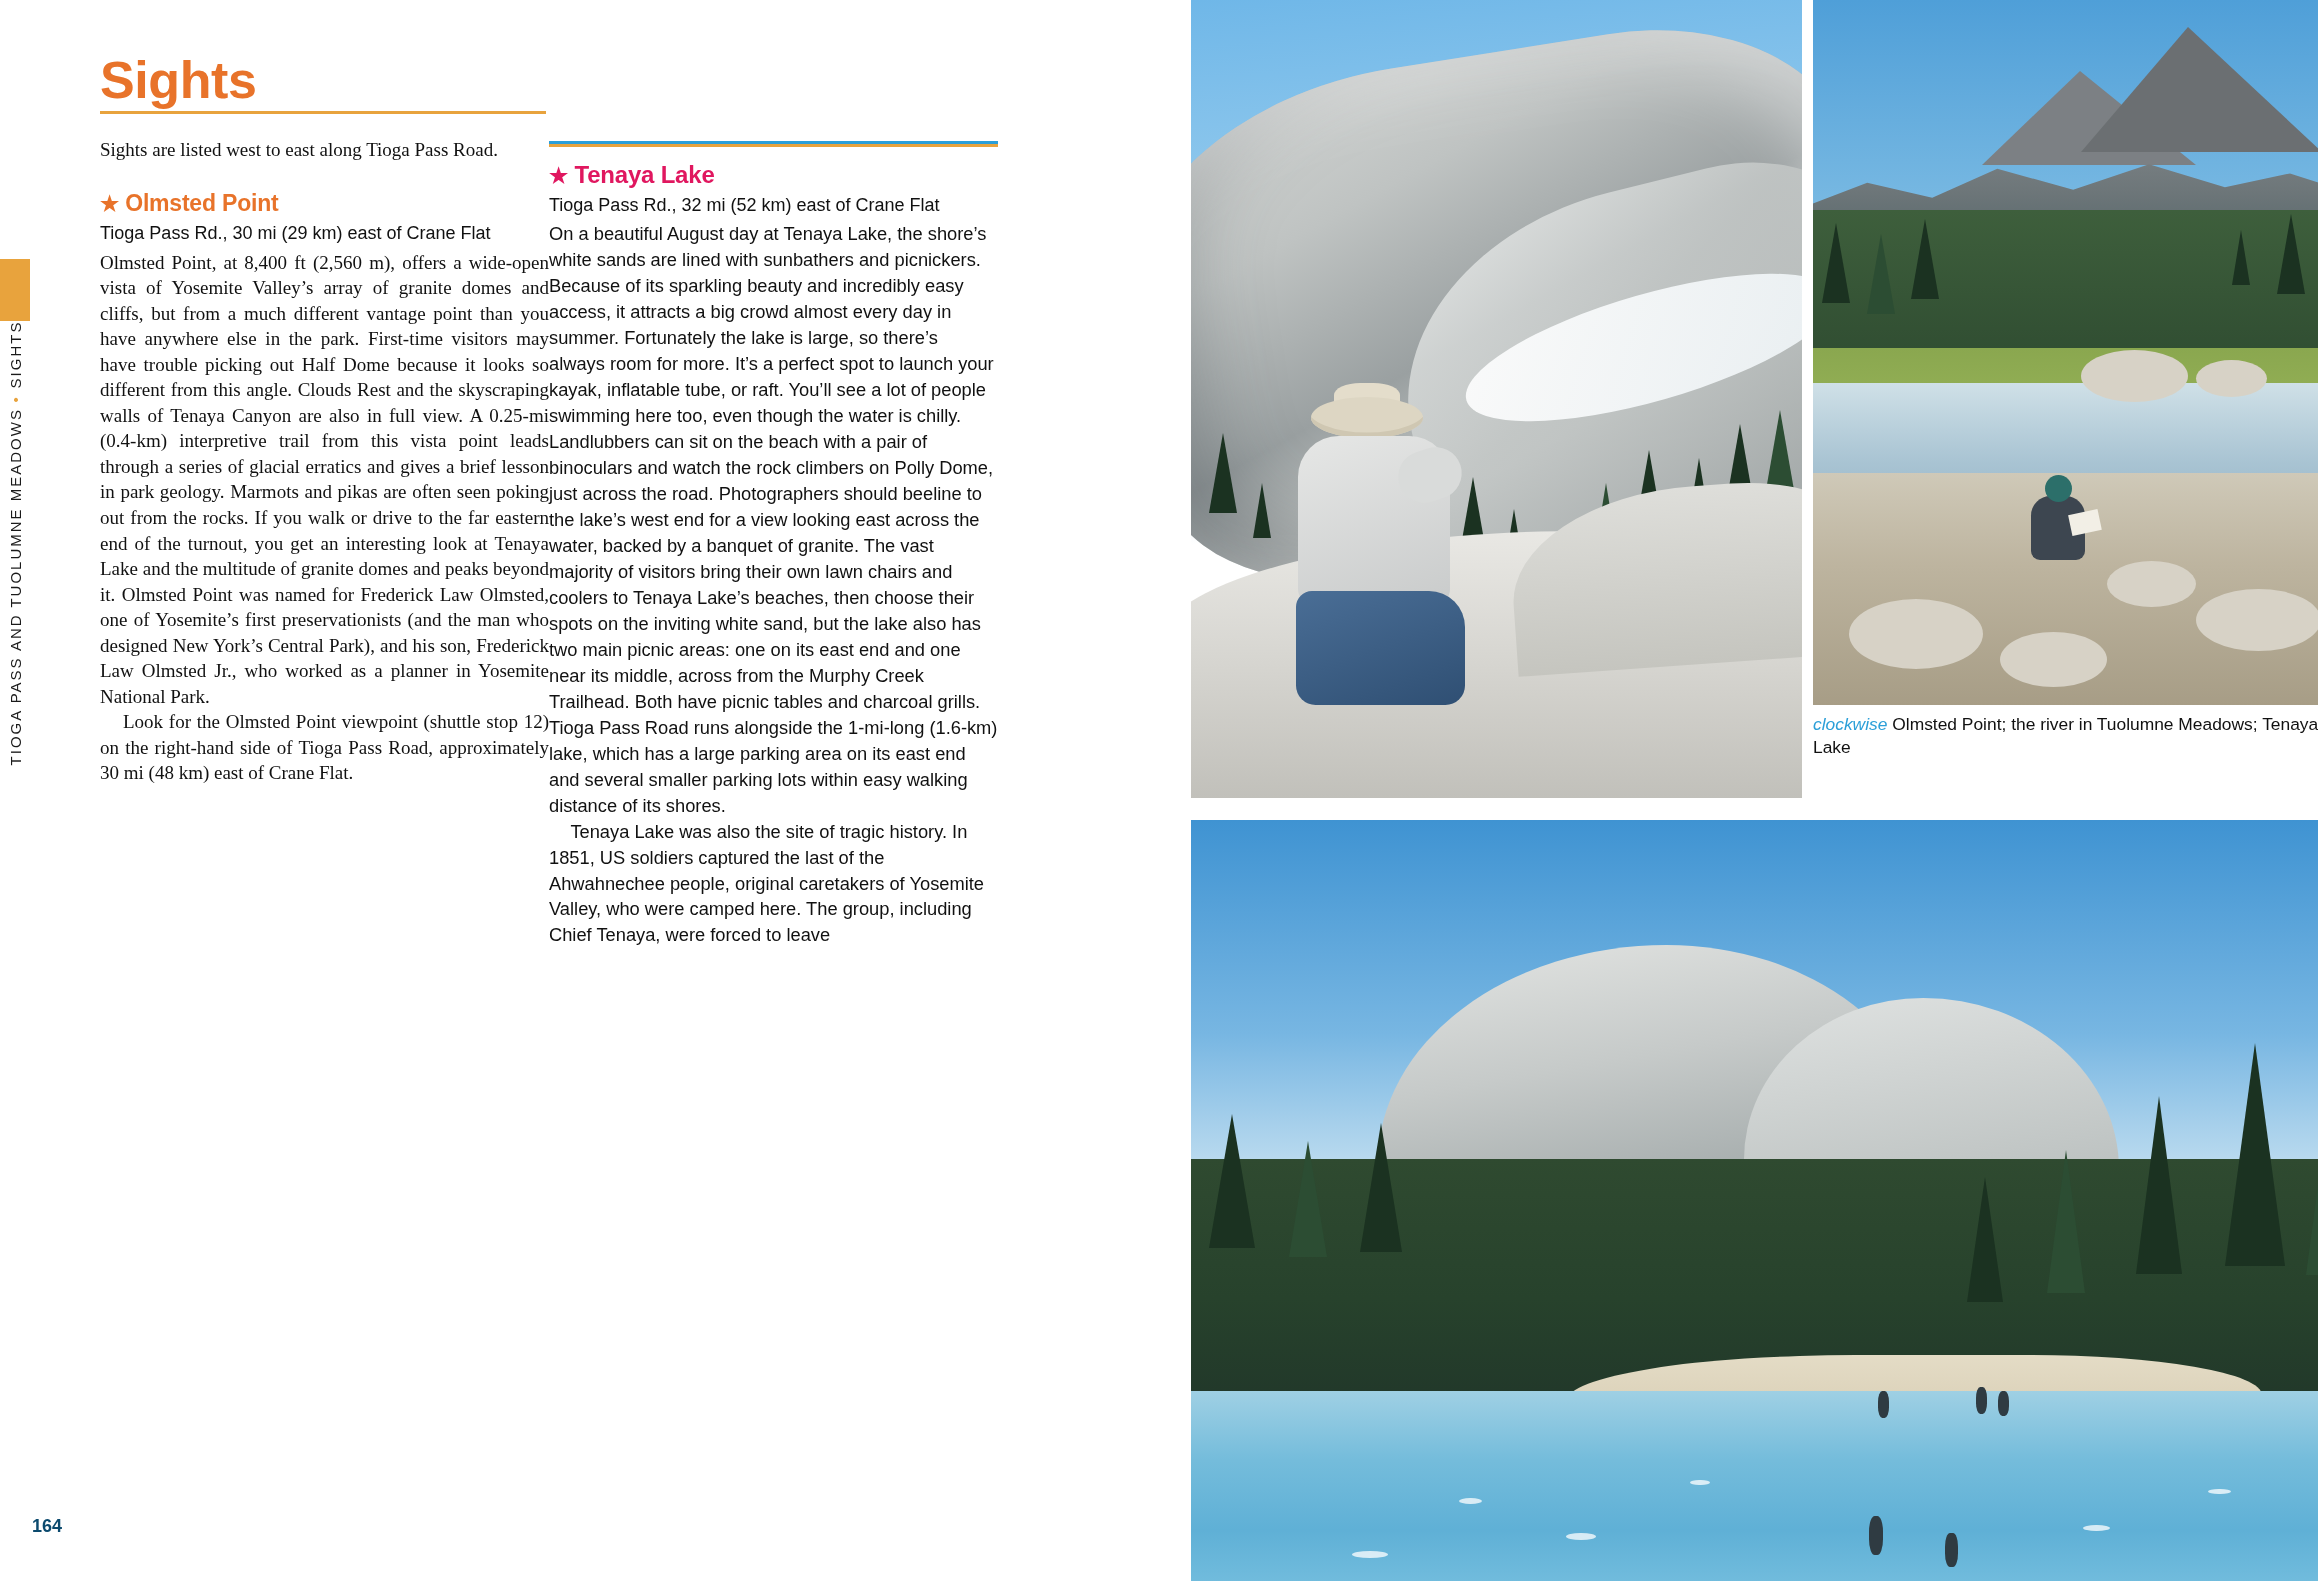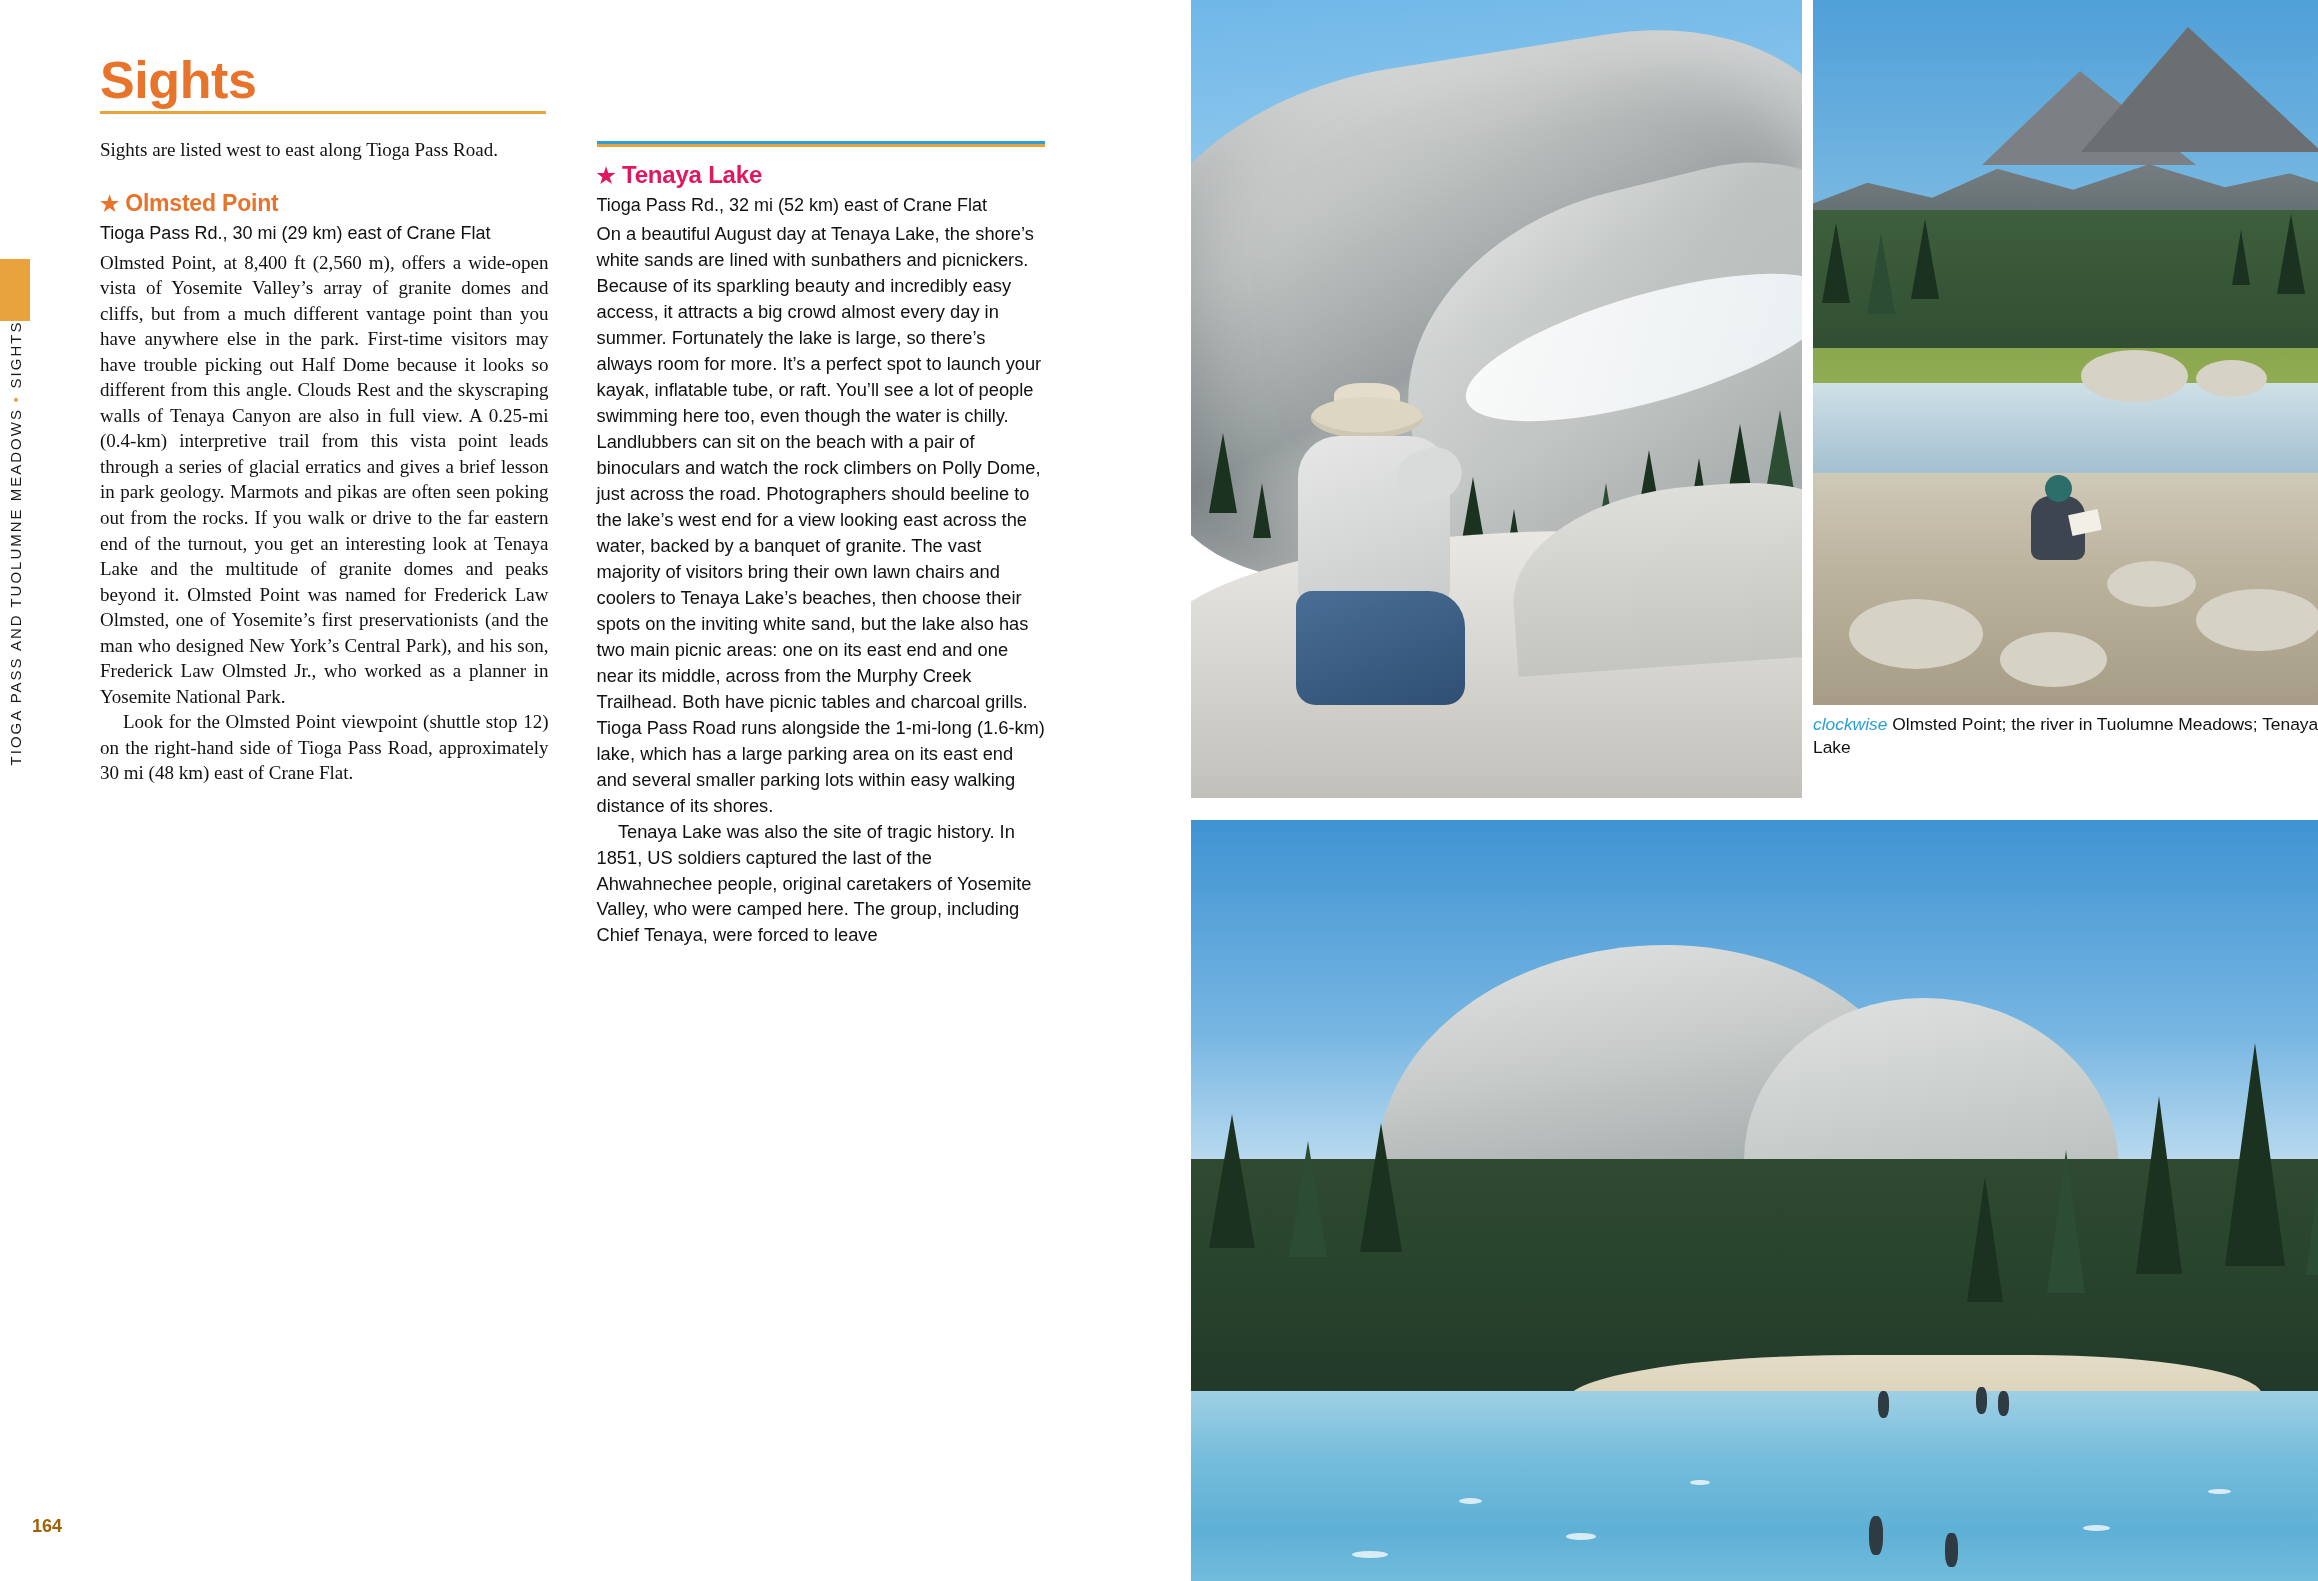--- a/index.html
+++ b/index.html
@@ -56,21 +56,21 @@
     padding: 0 5.4px;
   }
 
   .folio {
     position: absolute;
     left: 32px;
     top: 1516px;
     font-family: "Liberation Sans", sans-serif;
     font-weight: bold;
     font-size: 18px;
-    color: #a16207;
+    color: #0c4a6e;
   }
 
   
   .text-area {
     position: absolute;
     left: 100px;
     top: 54px;
     width: 945px;
     height: 1445px;
   }
@@ -86,21 +86,20 @@
   }
   .title-rule {
     width: 446px;
     height: 2.7px;
     background: #e8a33d;
     margin-bottom: 23px;
   }
 
   .cols {
     display: flex;
-    gap: 48px;
   }
   .col {
     width: 449px;
   }
 
   .col p {
     margin: 0;
     font-size: 19px;
     line-height: 1.345;
     color: #111111;

